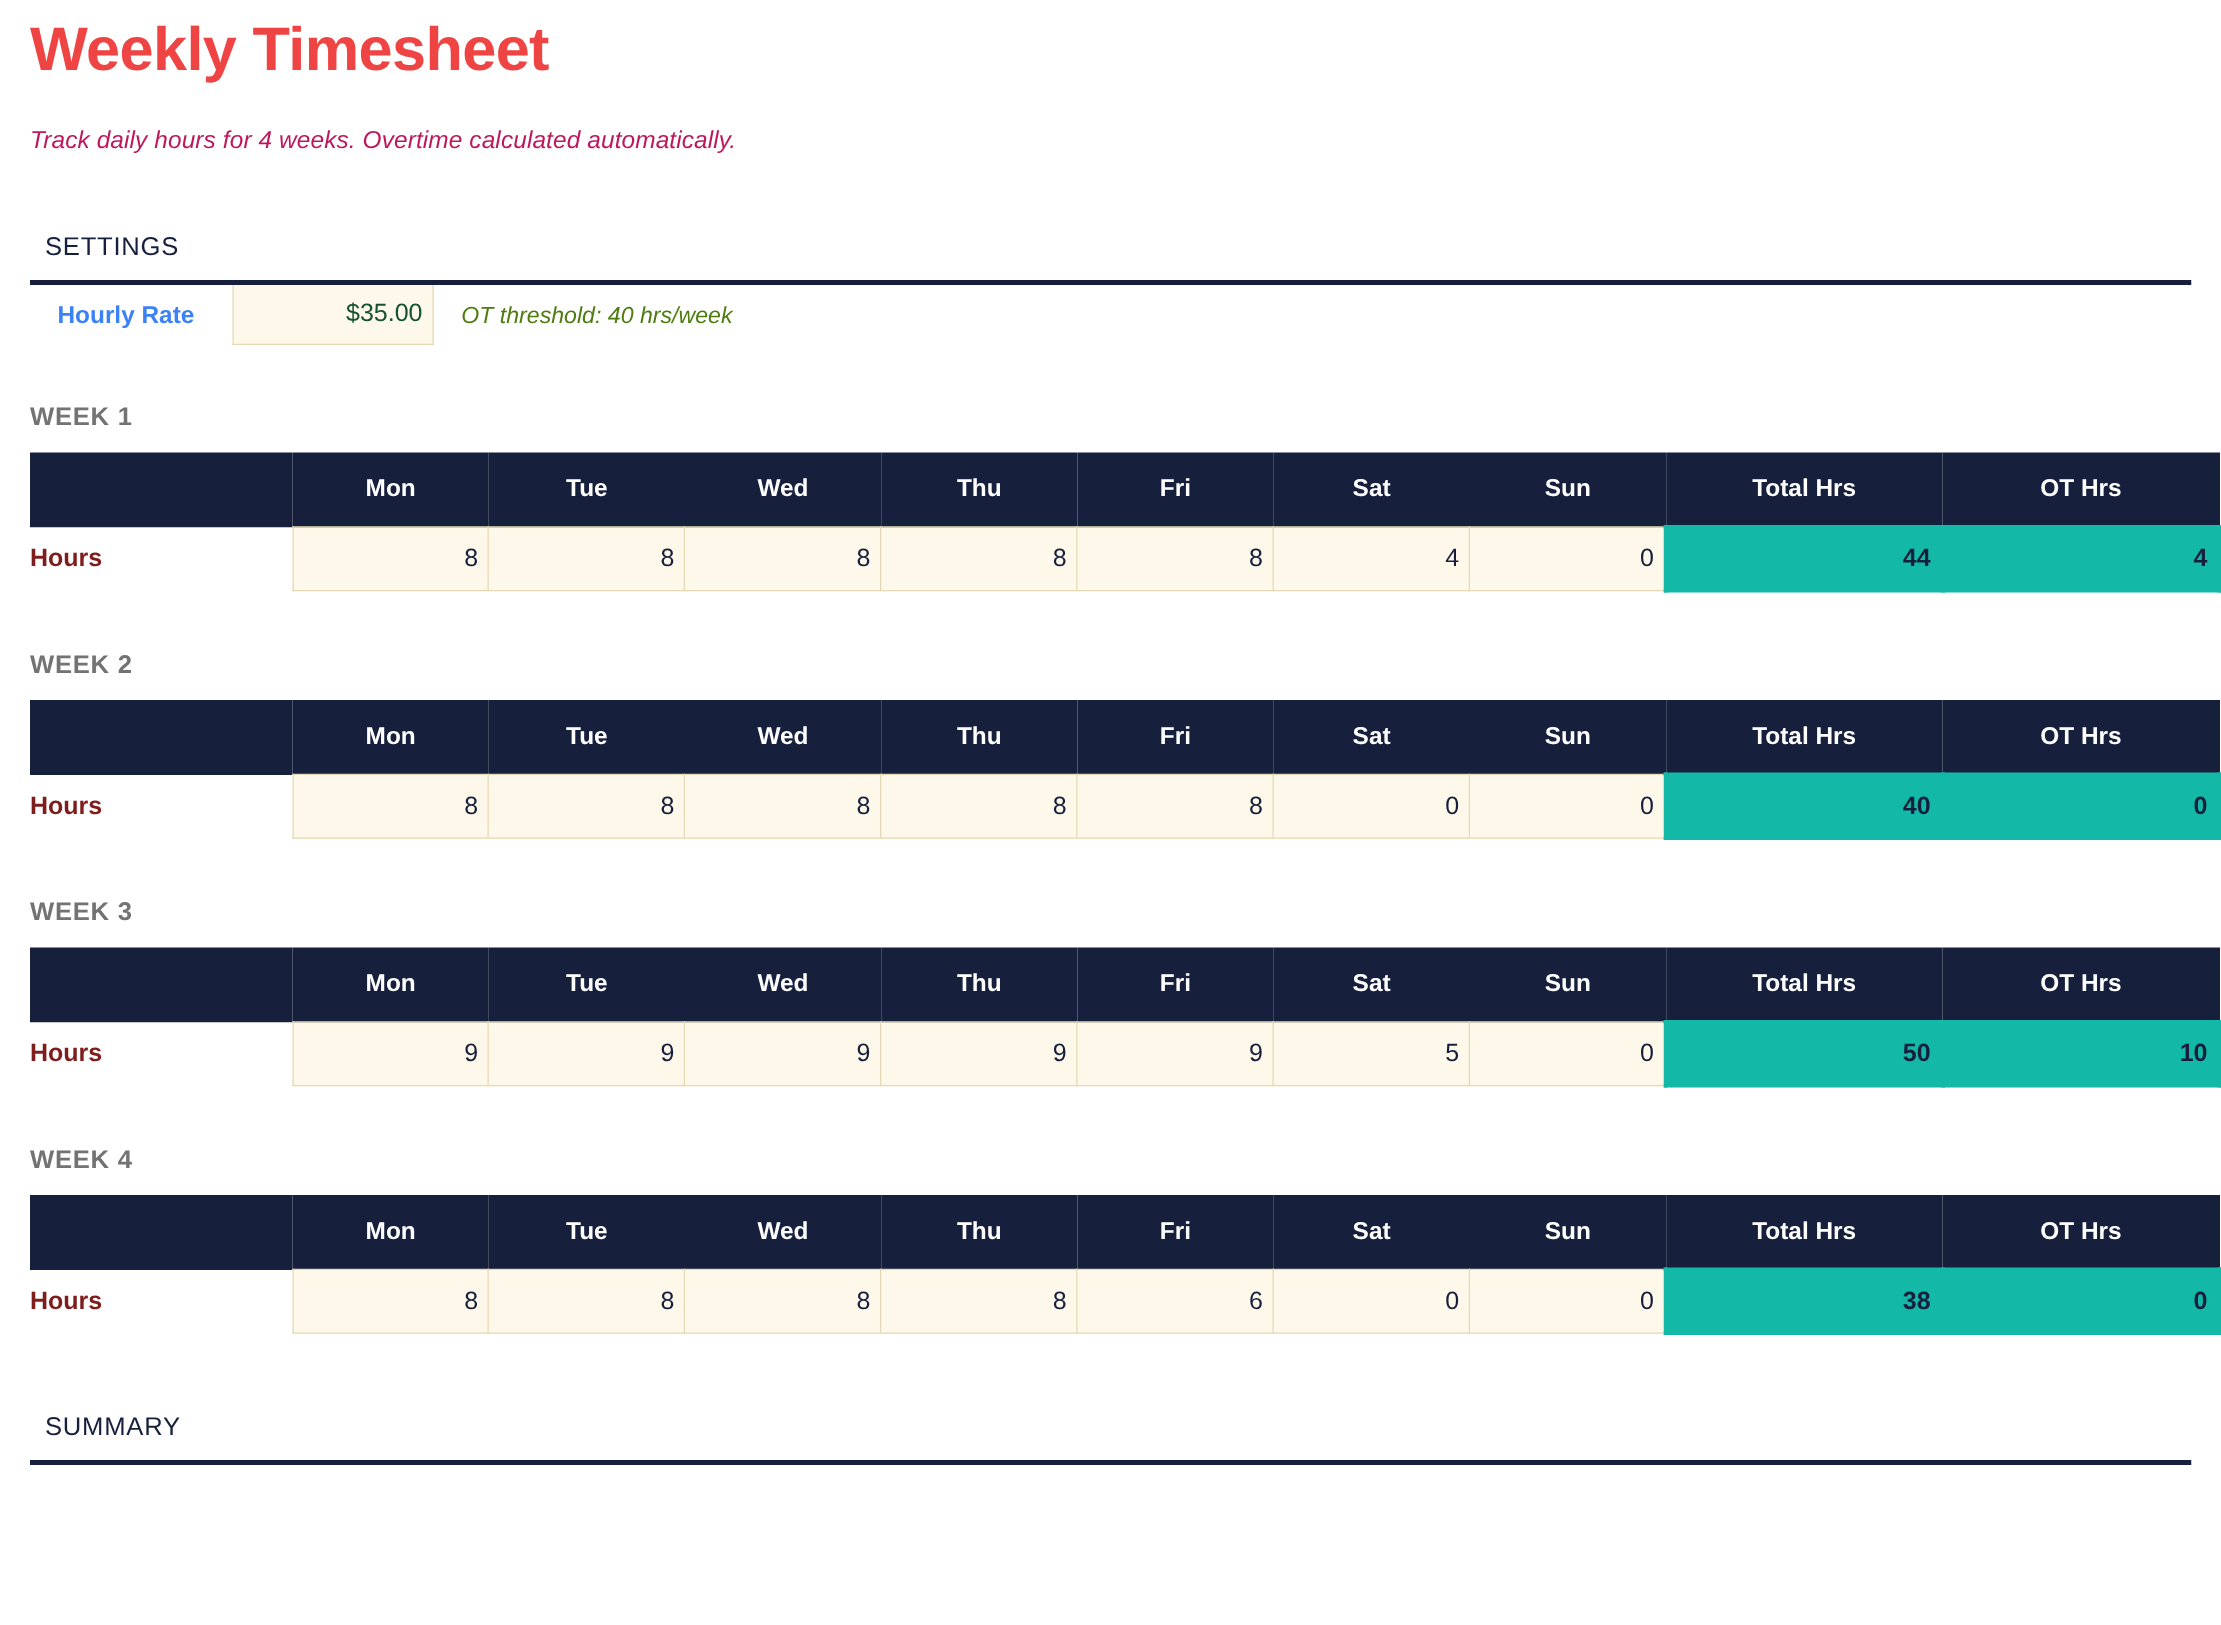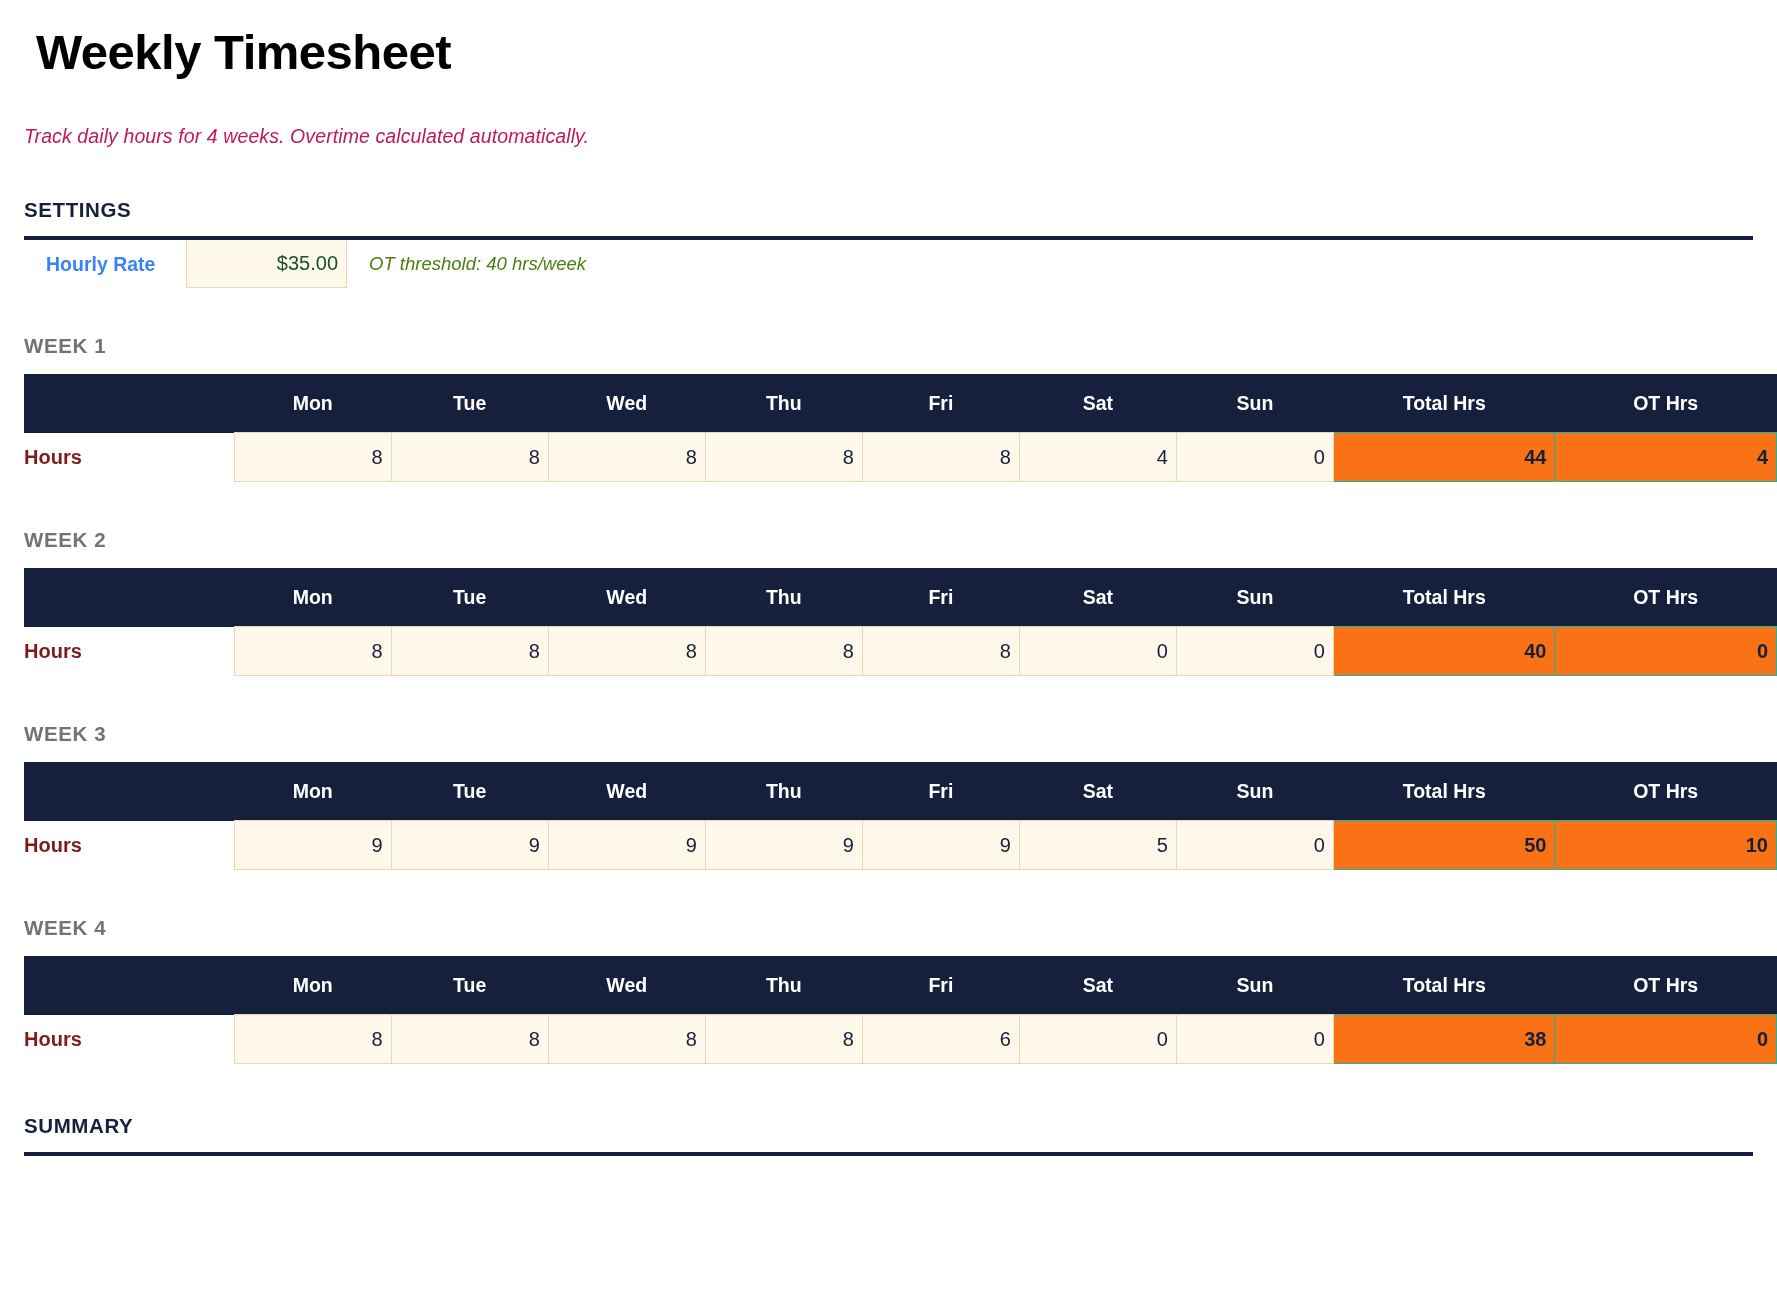--- a/index.html
+++ b/index.html
@@ -16,39 +16,39 @@
   }
   .page {
     padding: 0 24px 0 24px;
     box-sizing: border-box;
     width: 1777px;
   }
   .title {
     font-size: 49px;
     font-weight: bold;
     letter-spacing: -0.5px;
-    color: #000000;
-    margin: 12px;
+    color: #ef4444;
+    margin: 0;
     padding-top: 12px;
     line-height: 1.15;
   }
   .subtitle {
     font-size: 19.5px;
     font-style: italic;
     color: #be185d;
     margin: 0;
     padding-top: 33px;
     letter-spacing: 0.1px;
   }
   .section-head {
     font-size: 20.5px;
-    font-weight: bold;
+    font-weight: normal;
     letter-spacing: 0.6px;
     color: #16203c;
-    margin: 0;
+    margin: 12px;
     padding-top: 50px;
   }
   .rule {
     height: 4px;
     background: #16203c;
     margin-top: 14px;
     width: 100%;
   }
   
   .settings-row {
@@ -135,22 +135,22 @@
     background: #ffffff;
     border: none;
   }
   td.input-cell {
     background: #fdf8ea;
     border: 1px solid #e4d9b4;
     text-align: right;
     color: #16203c;
   }
   td.calc-cell {
-    background: #f97316;
-    border: 1px solid #14b8a6;
+    background: #14b8a6;
+    border: 3px solid #14b8a6;
     text-align: right;
     font-weight: bold;
     color: #16203c;
   }
   .summary-wrap { padding-bottom: 4px; }
 </style>
 </head>
 <body>
 
 <div class="page">

